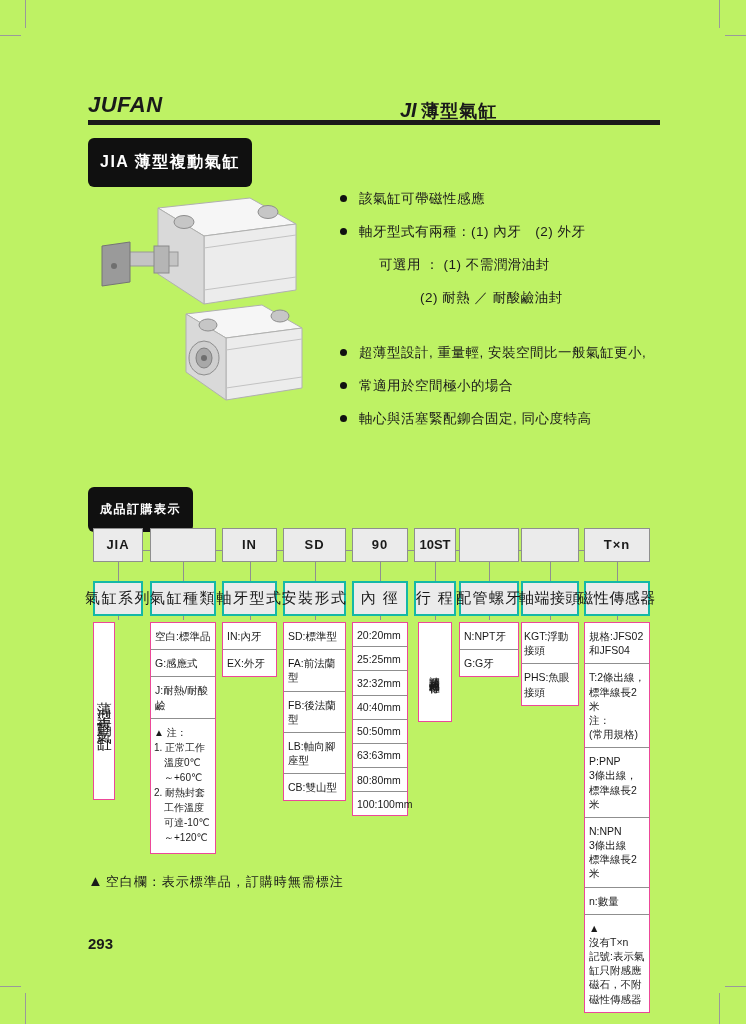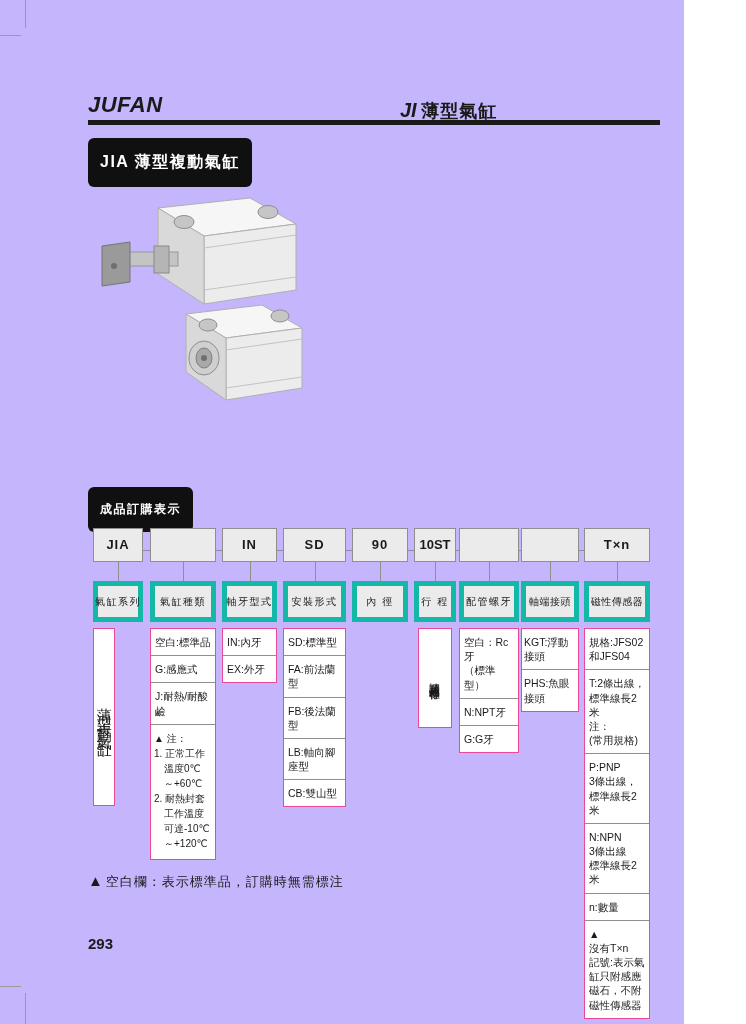--- a/index.html
+++ b/index.html
@@ -1,17 +1,17 @@
 <!DOCTYPE html>
 <html><head>
 <meta charset="utf-8">
 <style>
   html,body { margin:0; padding:0; background:#ffffff; }
   .page {
-    position:relative; width:684px; height:1024px; background:#c4b5fd;
+    position:relative; width:746px; height:1024px; background:#bef264;
     font-family:"Liberation Sans","DejaVu Sans",sans-serif; color:#1a1a1a;
     overflow:hidden;
     text-decoration:underline;
   }
   
   .crop { position:absolute; background:#9a9a9a; }
   
   .brand { position:absolute; left:88px; top:92px; font-size:22px; font-weight:bold; font-style:italic; letter-spacing:.5px; }
   .hdr-right { position:absolute; left:400px; top:99px; width:260px; white-space:nowrap; }
   .hdr-right .code { font-size:20px; font-weight:bold; font-style:italic; }
@@ -32,21 +32,21 @@
   .ot-hline { position:absolute; left:118px; top:550px; width:499px; height:1px; background:#8f8f8f; z-index:0; }
   .col { position:absolute; top:528px; z-index:1; }
   .vline { position:absolute; left:50%; top:17px; width:1px; height:75px; background:#8f8f8f; z-index:0; }
   .code-box {
     position:relative; z-index:1; height:32px; line-height:32px; text-align:center;
     background:#ebebeb; border:1px solid #8f8f8f; font-size:13px; font-weight:bold; letter-spacing:1px;
   }
   .cat-box {
     position:relative; z-index:1; height:31px; margin-top:19px;
     display:flex; align-items:center; justify-content:center;
-    background:#ebebeb; border:5px solid #14b8a6; font-size:10px; letter-spacing:1.5px; white-space:nowrap;text-align:right;
+    background:#ebebeb; border:2px solid #14b8a6; font-size:15px; letter-spacing:1.5px; white-space:nowrap;text-align:right;
   }
   .detail-box {
     position:relative; z-index:1; margin-top:6px;
     background:#ffffff; border:1px solid #ec4899; font-size:10.5px; line-height:1.35;
   }
   .row { padding:6px 3px 6px 4px; white-space:pre-line; }
   .row + .row { border-top:1px solid #8f8f8f; }
   .tight .row { padding:4.5px 2px 4.5px 4px; }
   .note { border-top:1px solid #8f8f8f; padding:6px 2px 8px 3px; white-space:pre-line; font-size:10px; line-height:1.5; }
   .vert {
@@ -103,20 +103,30 @@
     <polygon points="40,18 80,42 80,104 40,76" fill="#d9d9d9" stroke="#b0b0b0"></polygon>
     <ellipse cx="62" cy="29" rx="9" ry="6" fill="#c6c6c6" stroke="#8d8d8d"></ellipse>
     <ellipse cx="134" cy="20" rx="9" ry="6" fill="#c6c6c6" stroke="#8d8d8d"></ellipse>
     <line x1="80" y1="54" x2="156" y2="43" stroke="#c2c2c2"></line>
     <line x1="80" y1="92" x2="156" y2="81" stroke="#c2c2c2"></line>
     <ellipse cx="58" cy="62" rx="15" ry="17" fill="#cfcfcf" stroke="#8d8d8d"></ellipse>
     <ellipse cx="58" cy="62" rx="8" ry="10" fill="#a8a8a8" stroke="#808080"></ellipse>
     <circle cx="58" cy="62" r="3" fill="#6f6f6f"></circle>
   </svg>
 
+  <div class="bullets">
+    <div class="bullet">該氣缸可帶磁性感應</div>
+    <div class="bullet">軸牙型式有兩種：(1) 內牙　(2) 外牙</div>
+    <div class="subline">可選用 ： (1) 不需潤滑油封</div>
+    <div class="subline2">(2) 耐熱 ／ 耐酸鹼油封</div>
+    <div class="spacer"></div>
+    <div class="bullet">超薄型設計, 重量輕, 安裝空間比一般氣缸更小,</div>
+    <div class="bullet">常適用於空間極小的場合</div>
+    <div class="bullet">軸心與活塞緊配鉚合固定, 同心度特高</div>
+  </div>
 
   <div class="badge" style="left:88px;top:487px;font-size:12px">成品訂購表示</div>
 
   <div class="ot-hline"></div>
 
   <div class="col" style="left:93px;width:50px">
     <div class="vline"></div>
     <div class="code-box">JIA</div>
     <div class="cat-box">氣缸系列</div>
     <div class="detail-box vert vbox1">薄型複動氣缸</div>
@@ -161,36 +171,44 @@
     <div class="detail-box">
       <div class="row">IN:內牙</div>
       <div class="row">EX:外牙</div>
     </div>
   </div>
 
   <div class="col" style="left:352px;width:56px">
     <div class="vline"></div>
     <div class="code-box">90</div>
     <div class="cat-box">內 徑</div>
+    <div class="detail-box tight">
+      <div class="row">20:20mm</div>
+      <div class="row">25:25mm</div>
+      <div class="row">32:32mm</div>
+      <div class="row">40:40mm</div>
+      <div class="row">50:50mm</div>
+      <div class="row">63:63mm</div>
+      <div class="row">80:80mm</div>
+      <div class="row">100:100mm</div>
+    </div>
   </div>
 
   <div class="col" style="left:414px;width:42px">
     <div class="vline"></div>
     <div class="code-box" style="letter-spacing:0">10ST</div>
     <div class="cat-box">行 程</div>
     <div class="detail-box vert vbox6">請參閱成品標準行程</div>
   </div>
 
   <div class="col" style="left:459px;width:60px">
     <div class="vline"></div>
     <div class="code-box"></div>
     <div class="cat-box">配管螺牙</div>
     <div class="detail-box">
-      <div class="row">空白：Rc牙
-（標準型）</div>
       <div class="row">N:NPT牙</div>
       <div class="row">G:G牙</div>
     </div>
   </div>
 
   <div class="col" style="left:521px;width:58px">
     <div class="vline"></div>
     <div class="code-box"></div>
     <div class="cat-box" style="letter-spacing:0.5px">軸端接頭</div>
     <div class="detail-box">

